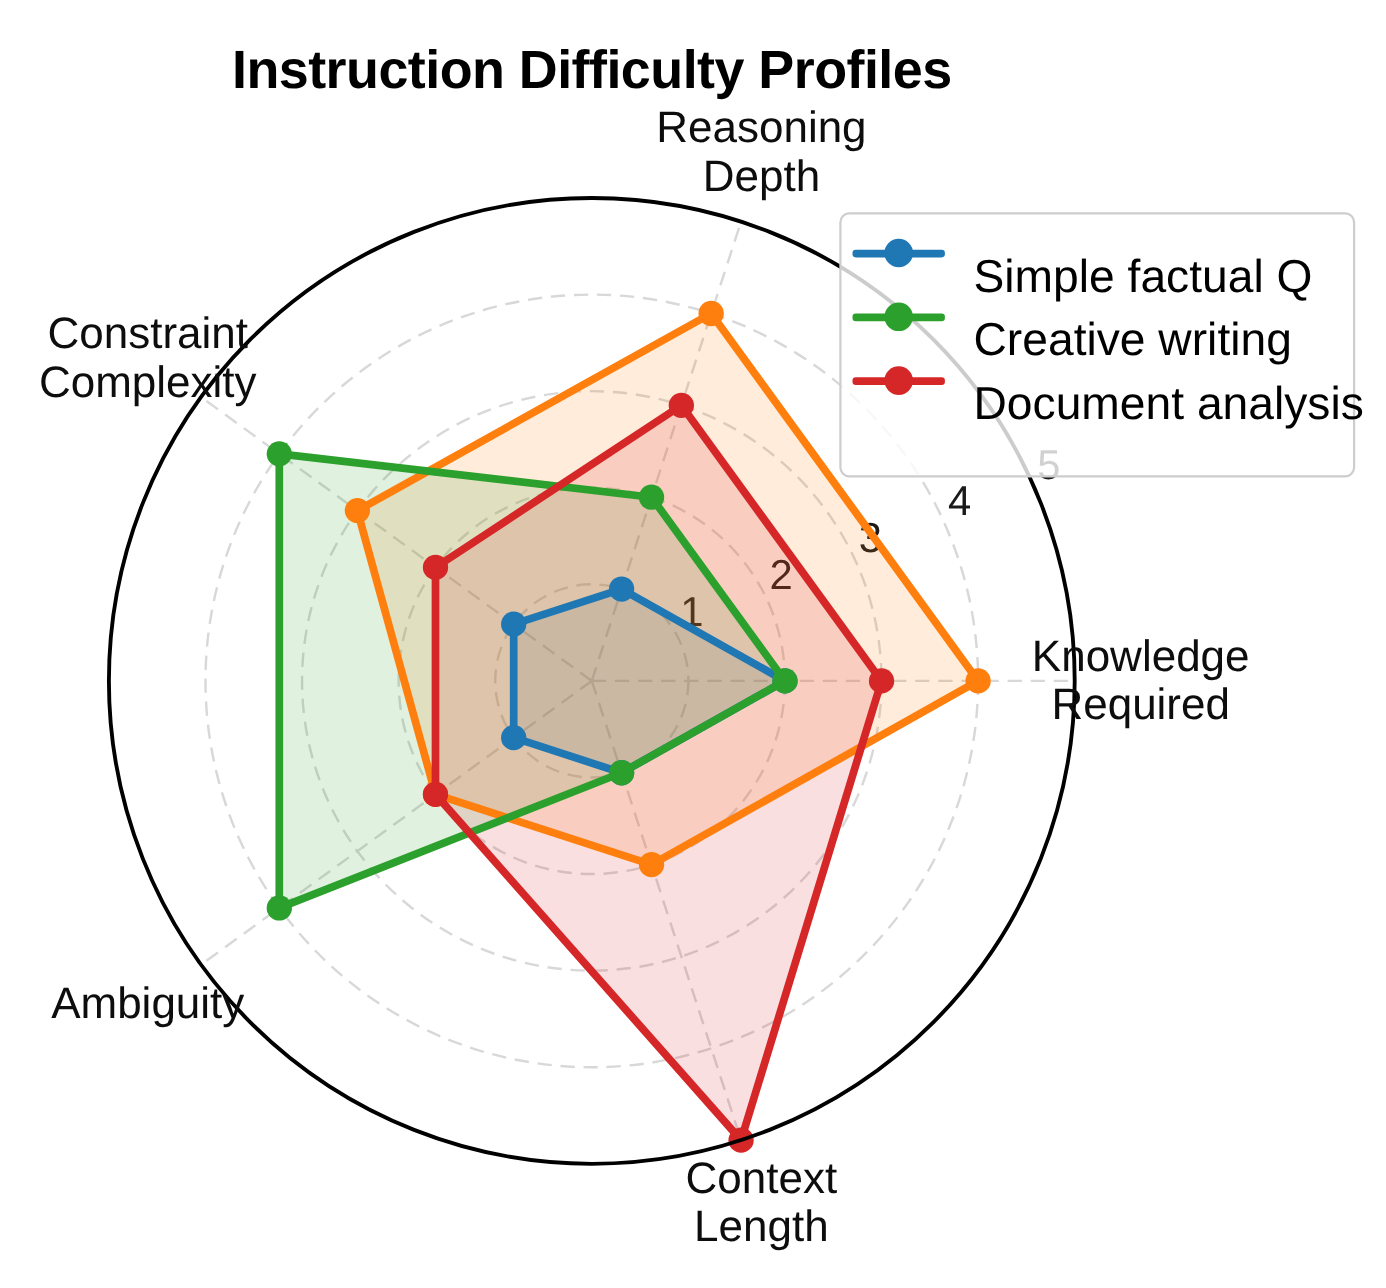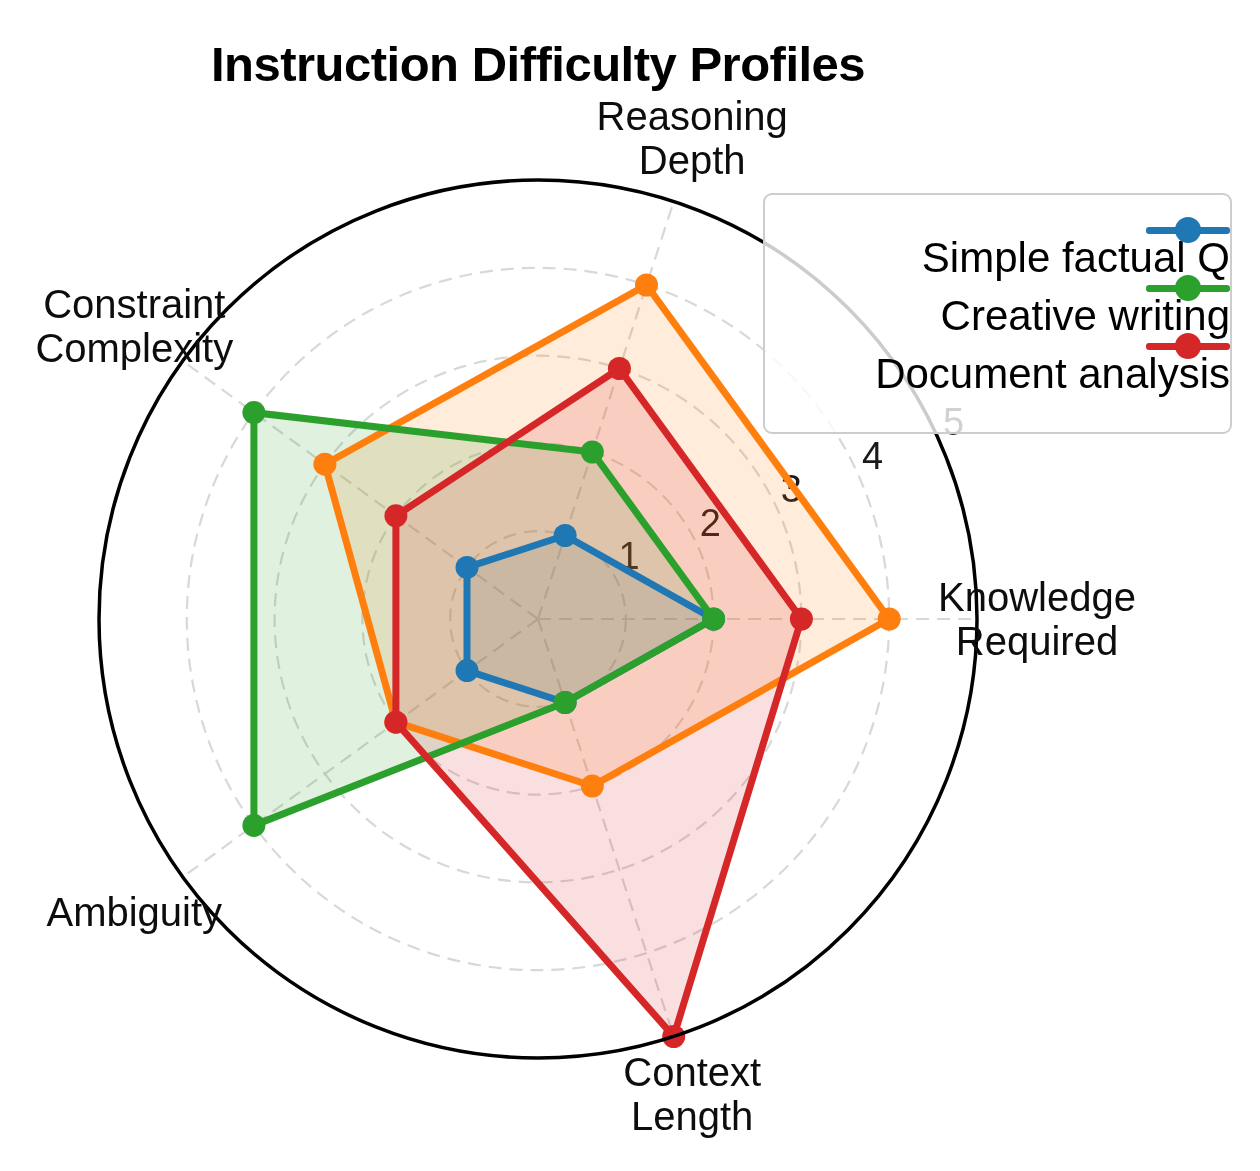--- a/index.html
+++ b/index.html
@@ -48,24 +48,23 @@
     box-sizing: border-box;
     background: rgba(255,255,255,0.8);
     border: 2px solid #cdcdcd;
     border-radius: 9px;
     display: flex;
     flex-direction: column;
     justify-content: center;
   }
   .legend-row {
     display: flex;
-    align-items: flex-end;
+    align-items: flex-start;
     height: 58px;
     padding-left: 10px;
-    flex-direction: column;
   }
   .legend-swatch {
     position: relative;
     width: 84px;
     height: 7px;
     border-radius: 3px;
     flex: 0 0 auto;
   }
   .legend-dot {
     position: absolute;

